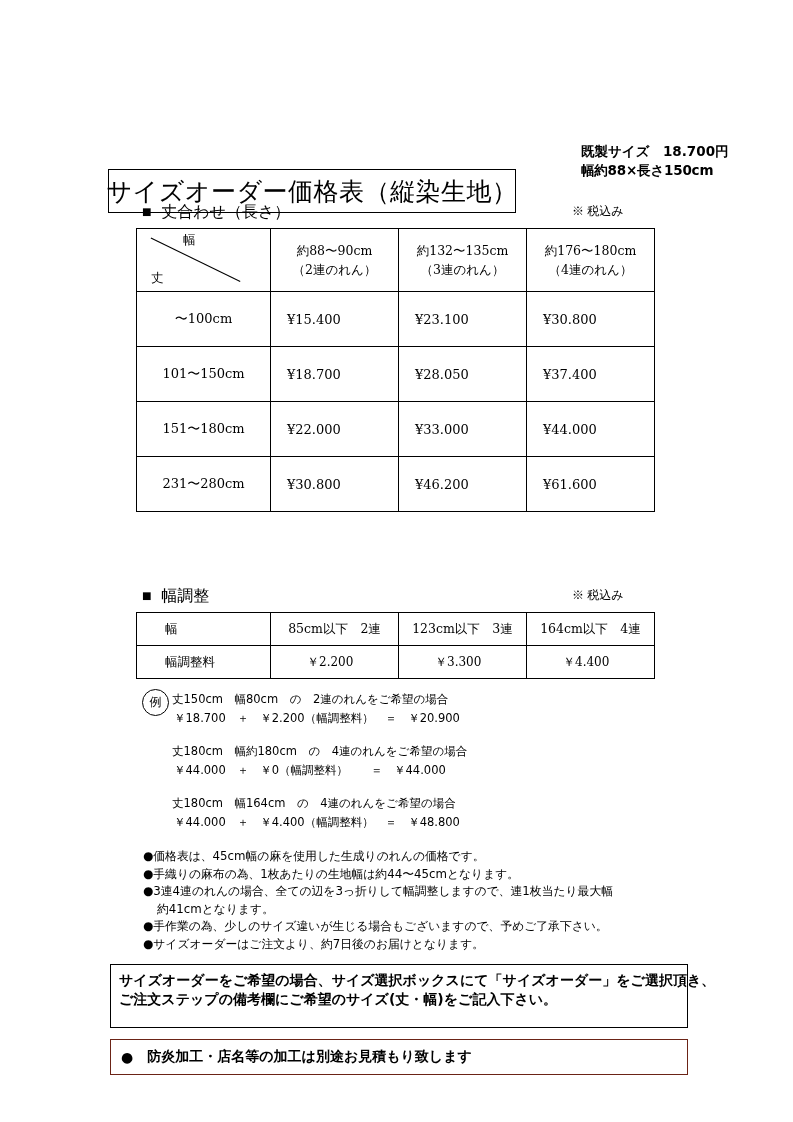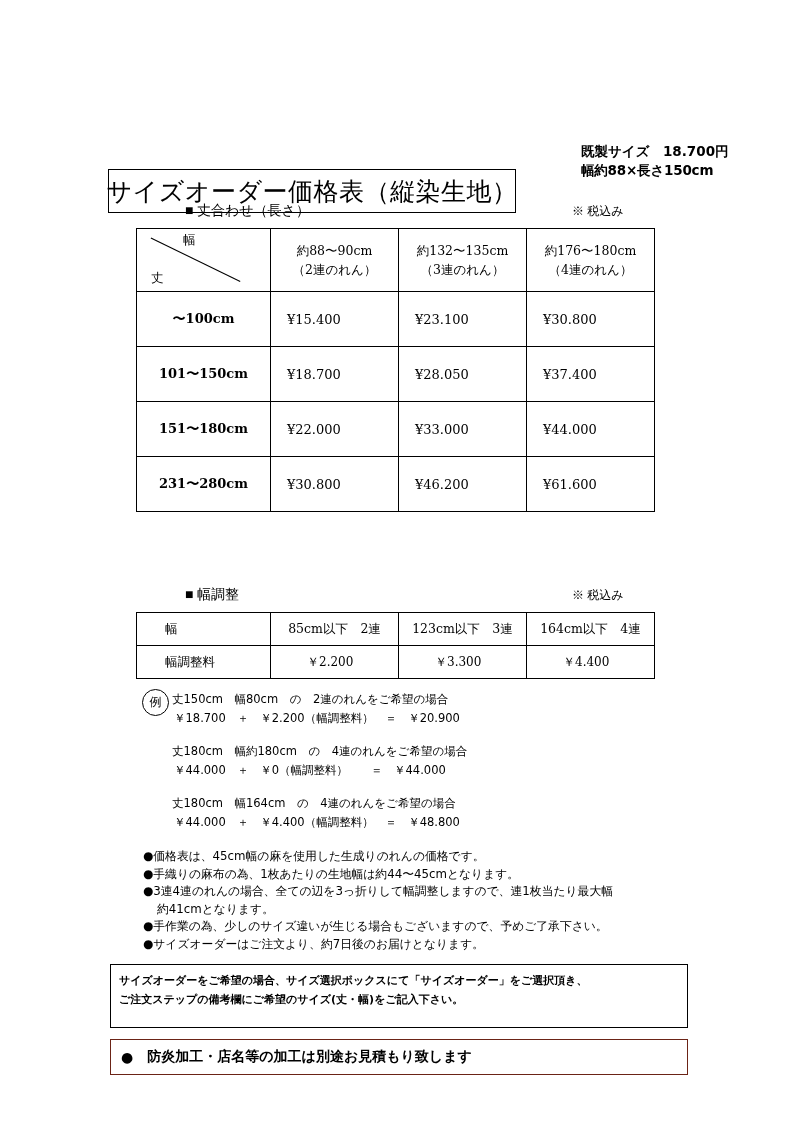--- a/index.html
+++ b/index.html
@@ -59,24 +59,23 @@
     line-height: 19px;
     white-space: nowrap;
     font-family: "DejaVu Sans", sans-serif;
     margin-left: 48px;
   }
   .stock-info .l2 { letter-spacing: -0.2px; }
 
   
   .sec-head {
     position: absolute;
-    font-size: 14px;
-    white-space: nowrap;
-    font-family: Liberation Serif, serif;
-    margin-left: 43px;
+    font-size: 16px;
+    white-space: nowrap;
+    font-family: Liberation Mono, monospace;
   }
   .tax-note {
     position: absolute;
     font-size: 12px;
     white-space: nowrap;
     font-family: Liberation Sans, sans-serif;
   }
 
   
   table.grid {
@@ -101,21 +100,20 @@
   #price-table td.hdr {
     height: 62px;
     text-align: center;
     line-height: 19px;
     font-size: 12.5px;
   }
   #price-table td.rowlabel {
     height: 54px;
     text-align: center;
     font-size: 13px;
-    font-weight: bold;
   }
   #price-table td.price {
     height: 54px;
     text-align: left;
     padding-left: 16px;
     font-size: 13px;
   }
   .corner-diag {
     position: absolute;
     left: 0; top: 0; right: 0; bottom: 0;
@@ -200,21 +198,21 @@
     position: absolute;
     left: 110px;
     top: 964px;
     width: 578px;
     height: 64px;
     border: 1.4px solid #000;
     box-sizing: border-box;
     padding: 6px 0 0 8px;
     font-family: "DejaVu Sans", sans-serif;
     font-weight: bold;
-    font-size: 11px;
+    font-size: 14px;
     line-height: 19px;
   }
   .notice-box div { white-space: nowrap; }
 
   .final-box {
     position: absolute;
     left: 110px;
     top: 1039px;
     width: 578px;
     height: 36px;

